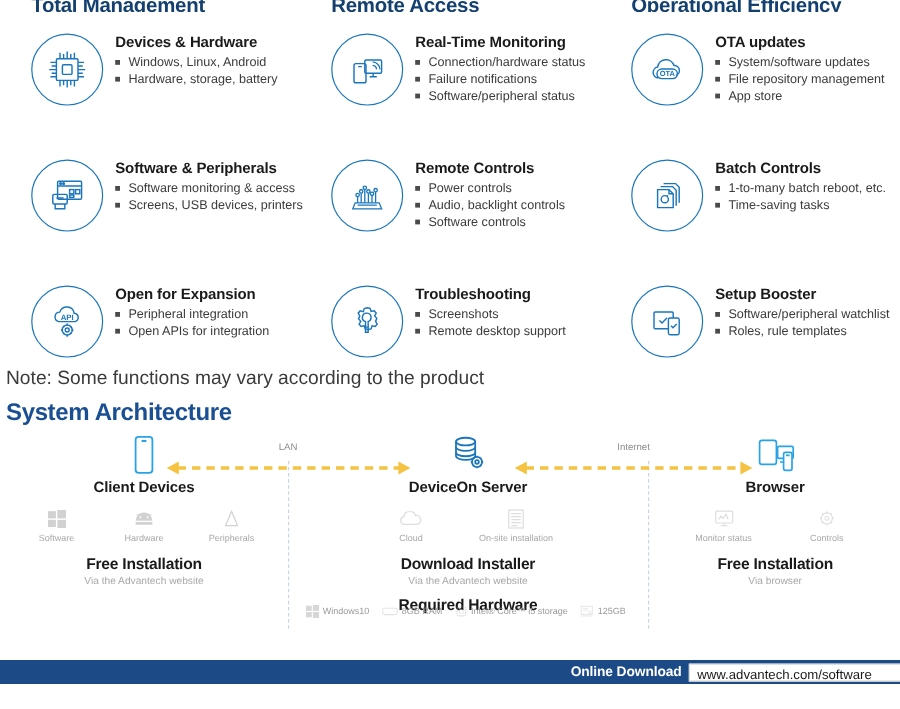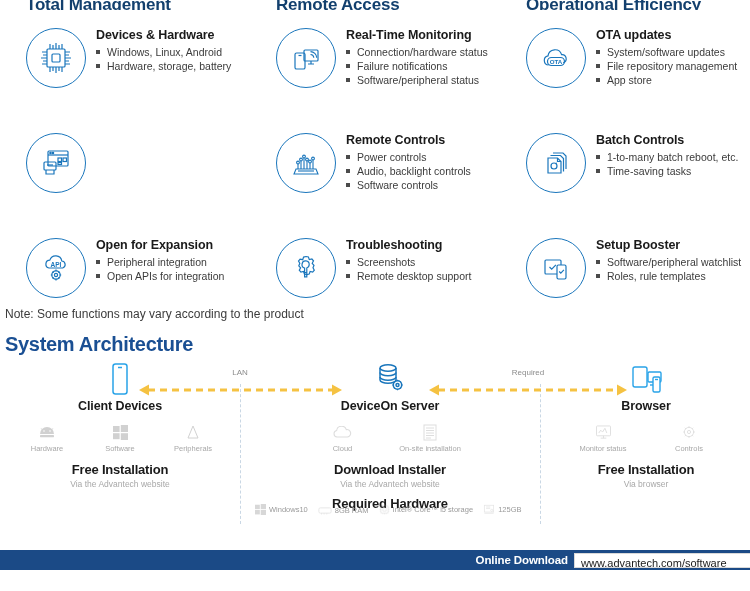--- a/index.html
+++ b/index.html
@@ -35,21 +35,21 @@
   .f-list{list-style:none;margin:0;padding:0;}
   .f-list li{
     font-size:10.5px;color:#3b3b3b;line-height:14px;
     padding-left:11px;position:relative;white-space:nowrap;
   }
   .f-list li:before{
     content:"";position:absolute;left:0;top:5px;width:3.5px;height:3.5px;
     background:#4b4b4b;
   }
   .note{
-    position:absolute;left:5px;top:307px;font-size:12px;color:#3b3b3b;
+    position:absolute;left:5px;top:307px;font-size:16px;color:#3b3b3b;
   }
 
   
   .sa-title{
     position:absolute;left:5px;top:333px;font-size:20px;font-weight:bold;
     color:#1a4f93;letter-spacing:-0.3px;
   }
   .arch{position:absolute;left:0;top:362px;width:750px;height:175px;}
 
   .node{position:absolute;text-align:center;}
@@ -67,21 +67,21 @@
   .link-lbl{
     position:absolute;font-size:8px;color:#8c8c8c;text-align:center;
   }
   .arrow-wrap{position:absolute;}
 
   .divider{
     position:absolute;width:0;border-left:1px dashed #c9d7e4;
   }
 
   .hw-title{font-size:13px;font-weight:bold;color:#1a1a1a;letter-spacing:-0.2px;}
-  .hw-row{position:absolute;display:flex;align-items:flex-end;gap:10px;}
+  .hw-row{position:absolute;display:flex;align-items:center;gap:10px;}
   .hw-item{display:flex;align-items:center;gap:3px;}
   .hw-ico{opacity:.35;display:flex;align-items:center;}
   .hw-txt{font-size:7.5px;color:#9a9a9a;white-space:nowrap;}
 
   
   .footer{
     position:absolute;left:0;top:550px;width:750px;height:20px;background:#1b4a86;padding-left:12px;
   }
   .footer-inner{
     position:absolute;right:8px;top:0;height:20px;display:flex;align-items:center;gap:6px;
@@ -131,20 +131,27 @@
             <circle cx="14.5" cy="10" r="0.7" fill="#1a76bc"></circle>
             <circle cx="17" cy="10" r="0.7" fill="#1a76bc"></circle>
             <rect x="22" y="15" width="3.5" height="3.5"></rect>
             <rect x="27" y="15" width="3.5" height="3.5"></rect>
             <rect x="22" y="19.5" width="3.5" height="2"></rect>
             <rect x="8" y="19" width="12" height="8" rx="1"></rect>
             <path d="M10 27v4h8v-4"></path>
             <path d="M11 22h6"></path>
           </svg>
         </div>
+        <div class="f-text">
+          <div class="f-title">Software &amp; Peripherals</div>
+          <ul class="f-list">
+            <li>Software monitoring &amp; access</li>
+            <li>Screens, USB devices, printers</li>
+          </ul>
+        </div>
       </div>
 
       <div class="feature">
         <div class="f-icon">
           <svg width="40" height="40" viewBox="0 0 40 40" fill="none" stroke="#1a76bc" stroke-width="1.2">
             <path d="M13 20a4 4 0 0 1 .8-7.9A6.2 6.2 0 0 1 25.8 13a3.6 3.6 0 0 1 .9 7h-13.7z"></path>
             <text x="20" y="18.8" font-family="Liberation Sans, sans-serif" font-size="6.5" font-weight="bold" fill="#1a76bc" stroke="none" text-anchor="middle">API</text>
             <circle cx="20" cy="27" r="4.2"></circle>
             <circle cx="20" cy="27" r="1.6"></circle>
             <path d="M20 21.5v1.6M20 31v1.6M14.8 27h1.6M23.6 27h1.6M16.6 23.6l1.1 1.1M22.3 29.3l1.1 1.1M23.4 23.6l-1.1 1.1M17.7 29.3l-1.1 1.1"></path>
@@ -297,61 +304,61 @@
 
     <div class="link-lbl" style="left:190px;top:6px;width:100px;">LAN</div>
     <div class="arrow-wrap" style="left:138px;top:21px;">
       <svg width="205" height="14" viewBox="0 0 205 14">
         <path d="M10 7h185" stroke="#f5c242" stroke-width="3" stroke-dasharray="7 5"></path>
         <path d="M11 1.5L1 7l10 5.5z" fill="#f5c242"></path>
         <path d="M194 1.5L204 7l-10 5.5z" fill="#f5c242"></path>
       </svg>
     </div>
 
-    <div class="link-lbl" style="left:478px;top:6px;width:100px;">Required</div>
+    <div class="link-lbl" style="left:478px;top:6px;width:100px;">Internet</div>
     <div class="arrow-wrap" style="left:428px;top:21px;">
       <svg width="200" height="14" viewBox="0 0 200 14">
         <path d="M10 7h180" stroke="#f5c242" stroke-width="3" stroke-dasharray="7 5"></path>
         <path d="M11 1.5L1 7l10 5.5z" fill="#f5c242"></path>
         <path d="M189 1.5L199 7l-10 5.5z" fill="#f5c242"></path>
       </svg>
     </div>
 
     <div class="node" style="left:10px;top:0;width:220px;">
       <div class="node-icon">
         <svg width="26" height="34" viewBox="0 0 26 34" fill="none" stroke="#29a3e8" stroke-width="1.5">
           <rect x="6" y="2" width="14" height="30" rx="2.5"></rect>
           <path d="M11 5.5h4"></path>
         </svg>
       </div>
       <div class="node-label">Client Devices</div>
 
       <div class="sub-row">
         <div class="sub-item" style="width:73px;">
           <div class="sub-ico">
+            <svg width="15" height="15" viewBox="0 0 15 15" fill="#9a9a9a">
+              <rect x="0" y="1" width="6.6" height="6"></rect>
+                <rect x="7.8" y="0" width="7.2" height="7"></rect>
+              <rect x="0" y="8.2" width="6.6" height="6"></rect>
+                <rect x="7.8" y="8.2" width="7.2" height="6.8"></rect>
+            </svg>
+          </div>
+          <div class="sub-cap">Software</div>
+        </div>
+        <div class="sub-item" style="width:73px;">
+          <div class="sub-ico">
             <svg width="18" height="14" viewBox="0 0 18 14" fill="#9a9a9a">
               <path d="M2 9a7 7 0 0 1 14 0z"></path>
               <circle cx="6" cy="6" r="0.8" fill="#fff"></circle>
                 <circle cx="12" cy="6" r="0.8" fill="#fff"></circle>
               <path d="M3.2 3.4l1.3 1.6M14.8 3.4l-1.3 1.6" stroke="#9a9a9a" stroke-width="0.9"></path>
               <rect x="2" y="10" width="14" height="2.2" rx="0.6"></rect>
             </svg>
           </div>
           <div class="sub-cap">Hardware</div>
-        </div>
-        <div class="sub-item" style="width:73px;">
-          <div class="sub-ico">
-            <svg width="15" height="15" viewBox="0 0 15 15" fill="#9a9a9a">
-              <rect x="0" y="1" width="6.6" height="6"></rect>
-                <rect x="7.8" y="0" width="7.2" height="7"></rect>
-              <rect x="0" y="8.2" width="6.6" height="6"></rect>
-                <rect x="7.8" y="8.2" width="7.2" height="6.8"></rect>
-            </svg>
-          </div>
-          <div class="sub-cap">Software</div>
         </div>
         <div class="sub-item" style="width:73px;">
           <div class="sub-ico">
             <svg width="14" height="16" viewBox="0 0 14 16" fill="none" stroke="#9a9a9a" stroke-width="1">
               <path d="M7 2L12 14H2z"></path>
             </svg>
           </div>
           <div class="sub-cap">Peripherals</div>
         </div>
       </div>

